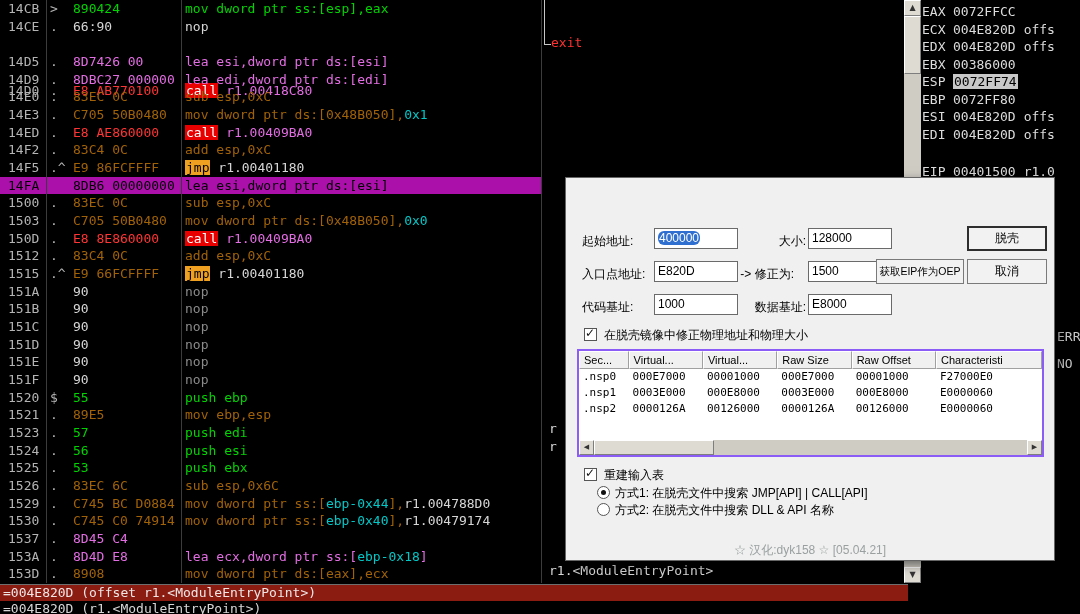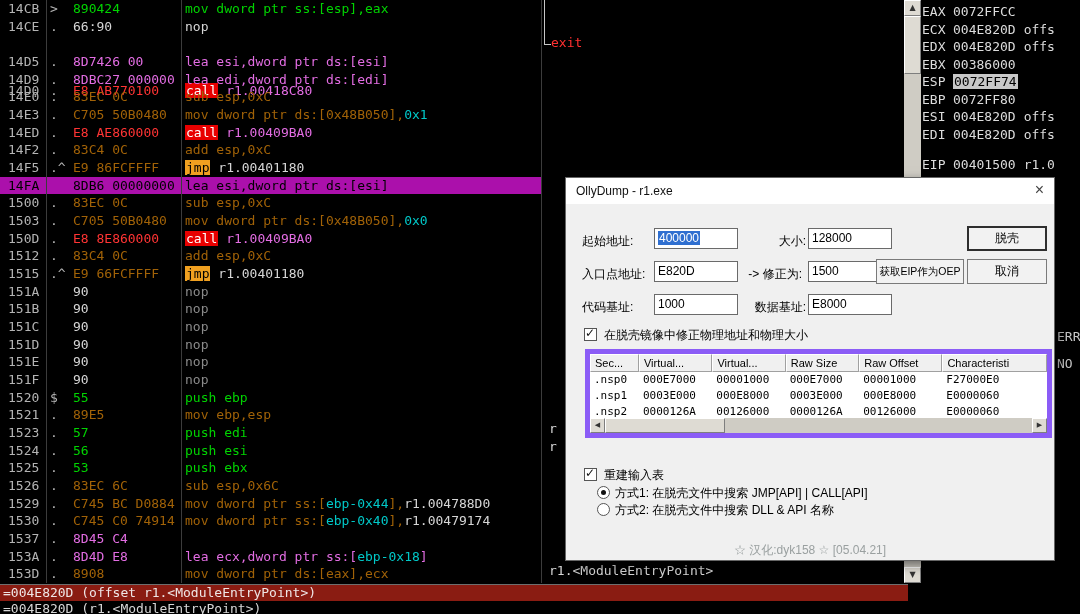--- a/index.html
+++ b/index.html
@@ -28,55 +28,55 @@
   .dscroll{position:absolute;left:904px;top:0;width:17px;height:583px;background:#cfccc4;}
   .sb-btn{position:absolute;left:0;width:17px;height:16px;background:#dedbd3;
           border:1px solid;border-color:#fff #7e7e7e #7e7e7e #fff;box-sizing:border-box;
           font-family:"DejaVu Sans",sans-serif;font-size:8px;line-height:14px;text-align:center;color:#333;}
   .sb-up{top:0;} .sb-down{bottom:0;}
   .sb-thumb{position:absolute;left:0;top:16px;width:17px;height:58px;background:#dedbd3;
             border:1px solid;border-color:#fff #7e7e7e #7e7e7e #fff;box-sizing:border-box;}
   
   #registers{position:absolute;left:922px;top:3px;width:158px;overflow:hidden;color:#dcdcdc;white-space:pre;}
   .rrow{height:17.5px;line-height:17.5px;}
-  .rgap{margin-top:13px;}
+  .rgap{margin-top:20px;text-decoration:underline;}
   .rname{display:inline-block;width:31px;}
   .rhl{background:#c8c8c8;color:#000;padding:0 1px;}
   .rextra{margin-left:8px;}
   
   .info-pane{position:absolute;left:0;top:584px;width:908px;height:30px;background:#000;
              border-top:1px solid #6e6e6e;box-sizing:border-box;}
   .iline1{height:16px;line-height:16px;background:#8a1c12;color:#efe6e6;padding-left:3px;white-space:pre;}
   .iline2{height:15px;line-height:15px;color:#d6d6d6;padding-left:3px;white-space:pre;}
   
   .dialog{position:absolute;left:565px;top:177px;width:490px;height:384px;background:#f0f0f0;
           border:1px solid #666;box-sizing:border-box;box-shadow:4px 4px 10px rgba(0,0,0,.5);
           font-family:"Liberation Sans",sans-serif;font-size:12px;color:#000;}
   .titlebar{position:absolute;left:0;top:0;right:0;height:26px;background:#fff;}
   .dtitle{position:absolute;left:10px;top:6px;color:#111;}
   .dclose{position:absolute;right:10px;top:3px;font-size:16px;color:#444;cursor:default;}
   .lbl{position:absolute;white-space:pre;}
   .ralign{text-align:right;}
   .input{position:absolute;width:84px;height:21px;background:#fff;border:1px solid #6a6a6a;
          box-sizing:border-box;line-height:19px;padding-left:3px;white-space:pre;}
-  .selblue{background:#2f6fd0;color:#fff;padding:0 1px;}
+  .selblue{background:#2f6fd0;color:#fff;padding:0 1px;border-radius:6px;}
   .btn{position:absolute;background:#f2f2f2;border:1px solid #7a7a7a;box-sizing:border-box;
        text-align:center;line-height:22px;height:25px;}
   .btn-default{border:2px solid #2e2e2e;line-height:20px;}
   .btn-small{font-size:10.5px;}
   .check{position:absolute;width:13px;height:13px;background:#fff;border:1px solid #555;box-sizing:border-box;}
   .check .mark{position:absolute;left:0px;top:-3px;font-family:"DejaVu Sans",sans-serif;
                font-size:12px;font-weight:bold;color:#111;}
   .radio{position:absolute;width:13px;height:13px;background:#fff;border:1px solid #555;
          border-radius:50%;box-sizing:border-box;}
   .radio.on::after{content:"";position:absolute;left:3px;top:3px;width:5px;height:5px;border-radius:50%;background:#111;}
   .credit{position:absolute;left:0;top:364px;width:100%;text-align:center;color:#9aa0a0;}
   
-  .sec-table{position:absolute;left:19px;top:171px;width:467px;height:89px;background:#fff;
-             border:5px solid #8b5cf6;box-sizing:border-box;overflow:hidden;}
+  .sec-table{position:absolute;left:11px;top:171px;width:467px;height:108px;background:#fff;
+             border:2px solid #8b5cf6;box-sizing:border-box;overflow:hidden;}
   #sec-head{position:absolute;left:0;top:0;right:0;height:18px;display:flex;}
   .hcell{height:18px;box-sizing:border-box;background:#f0f0f0;
          border-top:1px solid #fff;border-left:1px solid #fff;
          border-right:1px solid #a0a0a0;border-bottom:1px solid #a0a0a0;
          font-size:11px;padding:2px 0 0 4px;white-space:pre;overflow:hidden;}
   #sec-body{position:absolute;left:0;top:18px;right:0;}
   .trow{display:flex;height:16px;line-height:16px;font-family:"DejaVu Sans Mono",monospace;font-size:11px;}
   .tcell{box-sizing:border-box;padding-left:4px;white-space:pre;overflow:hidden;}
   .hscroll{position:absolute;left:0;right:0;bottom:0;height:15px;background:#cfccc4;}
   .hs-btn{position:absolute;top:0;width:15px;height:15px;background:#dedbd3;
@@ -146,34 +146,30 @@
   </div>
 
   <div id="registers"><div class="rrow"><span class="rname">EAX</span><span class="rval">0072FFCC</span></div><div class="rrow"><span class="rname">ECX</span><span class="rval">004E820D</span><span class="rextra">offs</span></div><div class="rrow"><span class="rname">EDX</span><span class="rval">004E820D</span><span class="rextra">offs</span></div><div class="rrow"><span class="rname">EBX</span><span class="rval">00386000</span></div><div class="rrow"><span class="rname">ESP</span><span class="rval rhl">0072FF74</span></div><div class="rrow"><span class="rname">EBP</span><span class="rval">0072FF80</span></div><div class="rrow"><span class="rname">ESI</span><span class="rval">004E820D</span><span class="rextra">offs</span></div><div class="rrow"><span class="rname">EDI</span><span class="rval">004E820D</span><span class="rextra">offs</span></div><div class="rrow rgap"><span class="rname">EIP</span><span class="rval">00401500</span><span class="rextra">r1.0</span></div></div>
 
   <div class="info-pane">
     <div class="iline1">=004E820D (offset r1.&lt;ModuleEntryPoint&gt;)</div>
     <div class="iline2">=004E820D (r1.&lt;ModuleEntryPoint&gt;)</div>
   </div>
 
   <div class="dialog">
-    <div class="titlebar">
-      <span class="dtitle">OllyDump - r1.exe</span>
-      <span class="dclose">×</span>
-    </div>
 
     <span class="lbl" style="left:16px;top:55px">起始地址:</span>
     <div class="input" style="left:88px;top:50px"><span class="selblue">400000</span></div>
     <span class="lbl ralign" style="left:168px;top:55px;width:72px">大小:</span>
     <div class="input" style="left:242px;top:50px"><span>128000</span></div>
     <div class="btn btn-default" style="left:401px;top:48px;width:80px">脱壳</div>
 
     <span class="lbl" style="left:16px;top:88px">入口点地址:</span>
     <div class="input" style="left:88px;top:83px"><span>E820D</span></div>
-    <span class="lbl ralign" style="left:158px;top:88px;width:78px">-&gt; 修正为:</span>
+    <span class="lbl ralign" style="left:150px;top:88px;width:78px">-&gt; 修正为:</span>
     <div class="input" style="left:242px;top:83px"><span>1500</span></div>
     <div class="btn btn-small" style="left:310px;top:81px;width:88px">获取EIP作为OEP</div>
     <div class="btn" style="left:401px;top:81px;width:80px">取消</div>
 
     <span class="lbl" style="left:16px;top:121px">代码基址:</span>
     <div class="input" style="left:88px;top:116px"><span>1000</span></div>
     <span class="lbl ralign" style="left:168px;top:121px;width:72px">数据基址:</span>
     <div class="input" style="left:242px;top:116px"><span>E8000</span></div>
 
     <div class="check" style="left:18px;top:150px">

